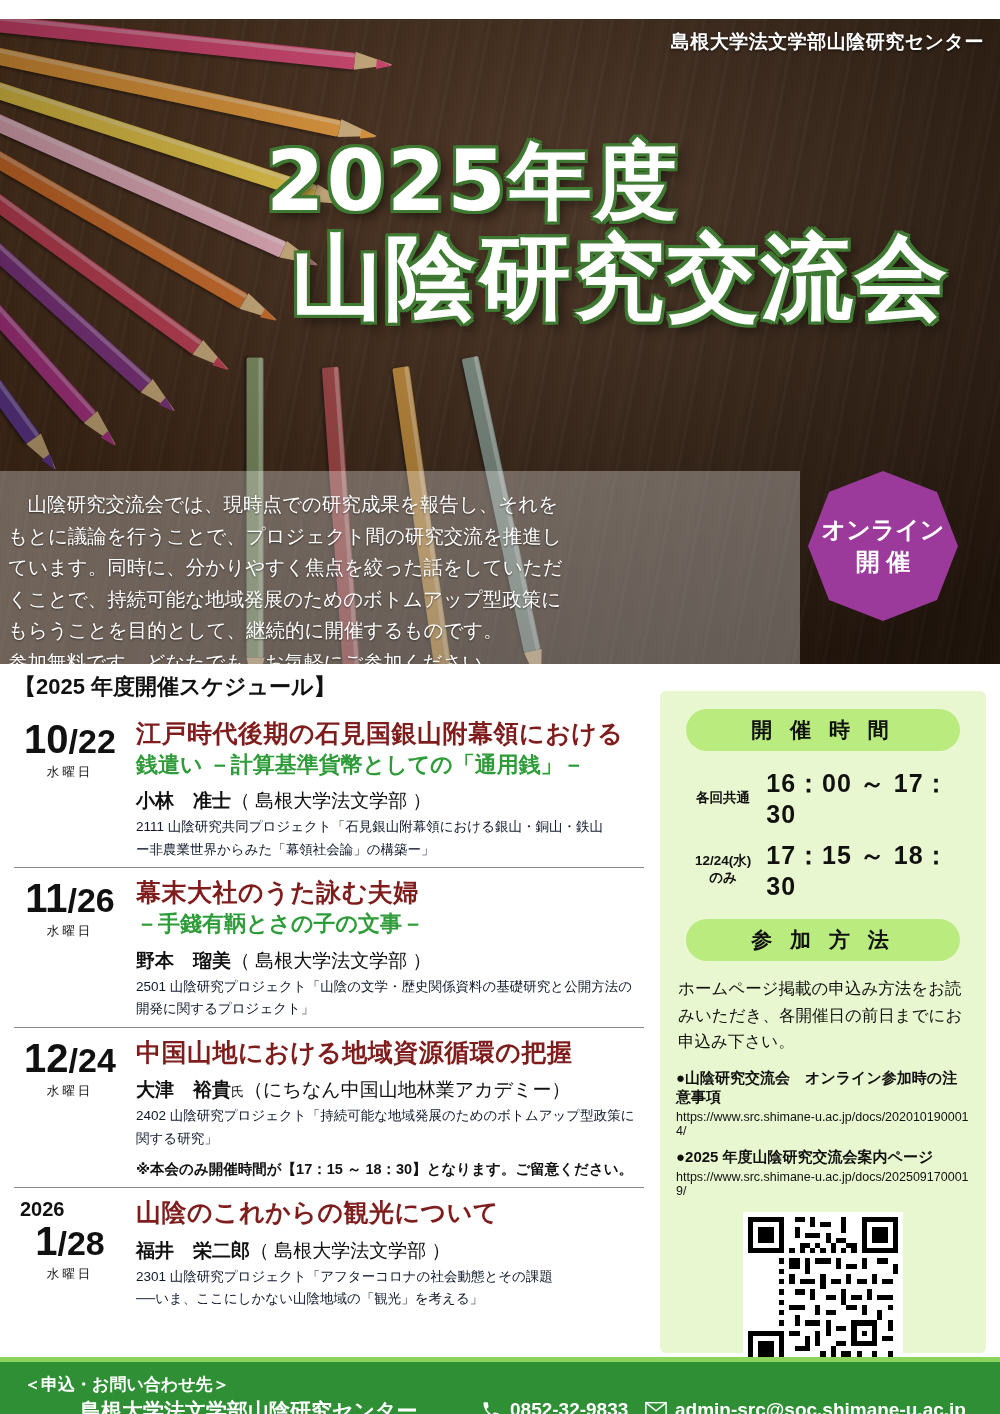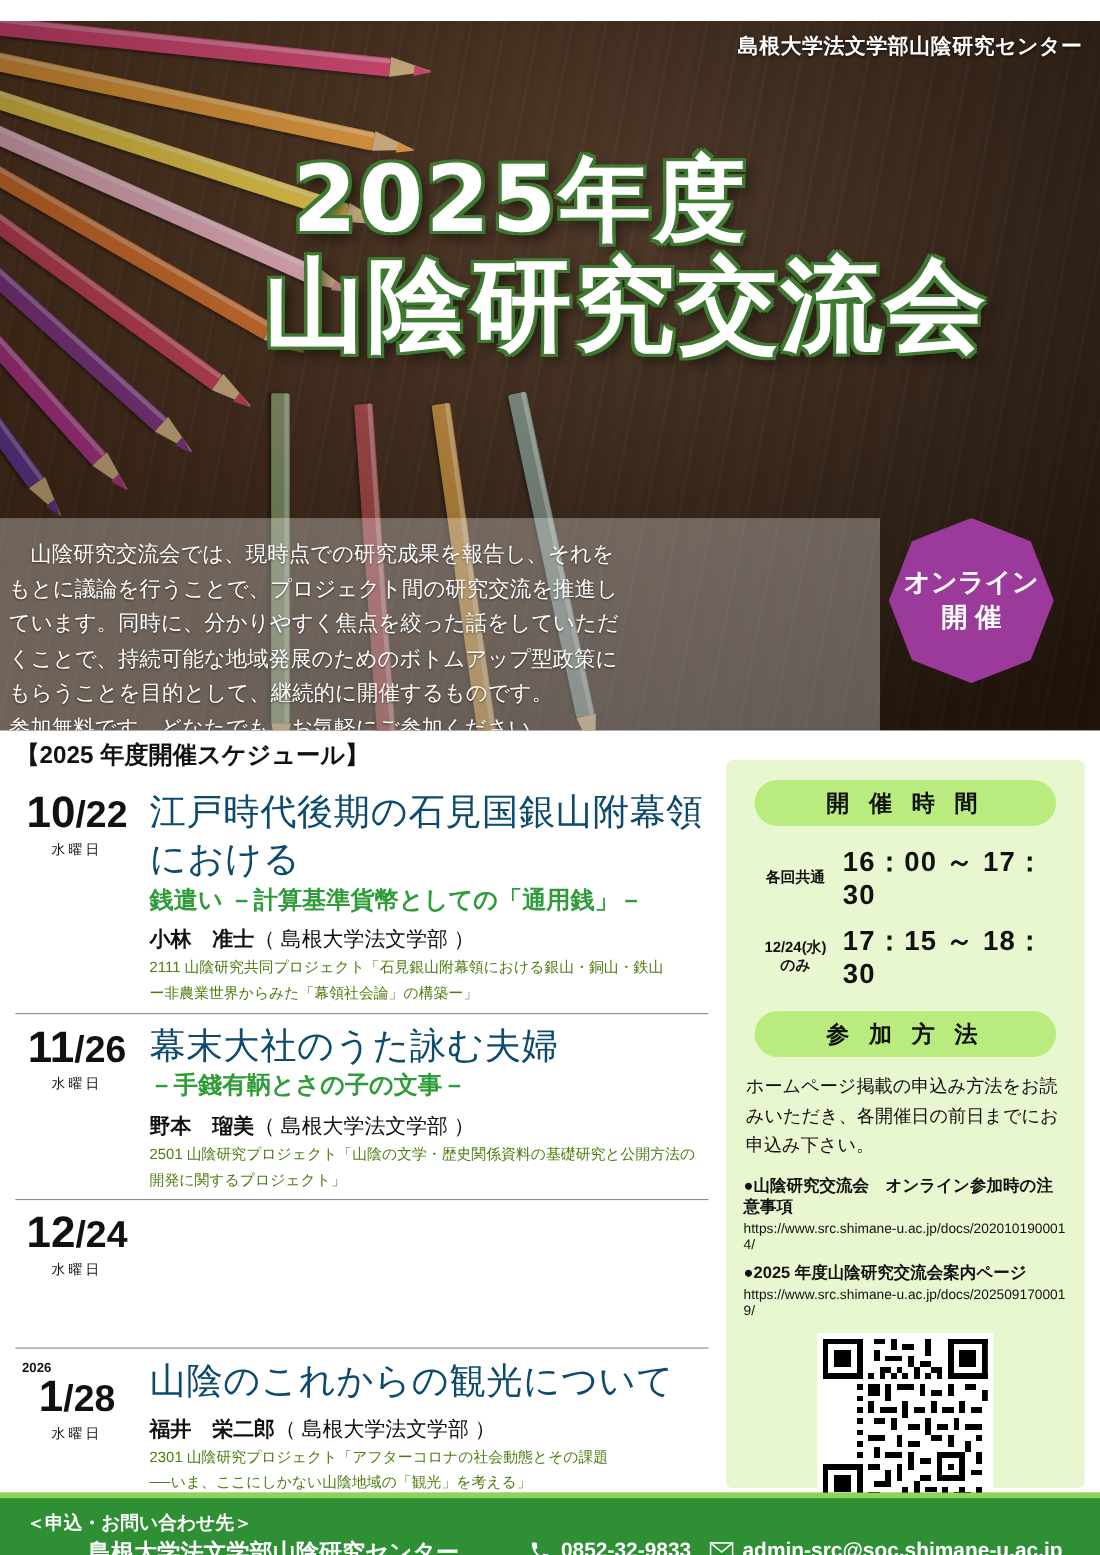--- a/index.html
+++ b/index.html
@@ -81,21 +81,21 @@
     font-weight:700;
     color:#ffffff;
     line-height:1.02;
     letter-spacing:2px;
     text-shadow:
        3px 0 0 #3f7a33, -3px 0 0 #3f7a33, 0 3px 0 #3f7a33, 0 -3px 0 #3f7a33,
        3px 3px 0 #3f7a33, -3px 3px 0 #3f7a33, 3px -3px 0 #3f7a33, -3px -3px 0 #3f7a33,
        6px 6px 12px rgba(0,0,0,.55);
   }
   .title-1{font-size:84px;margin-left:26px;}
-  .title-2{font-size:92px;margin-top:6px;}
+  .title-2{font-size:92px;margin-top:6px;text-align:center;}
 
   
   .desc{
     position:absolute;left:0;top:452px;width:800px;padding:18px 20px 18px 8px;
     background:rgba(255,255,255,.30);
     color:#ffffff;
     font-size:19.5px;line-height:1.62;
     text-shadow:0 1px 2px rgba(0,0,0,.55);
     box-sizing:border-box;
   }
@@ -120,36 +120,36 @@
     font-size:22px;font-weight:700;color:#111;
   }
 
   
   .events{position:absolute;left:14px;top:690px;width:630px;}
   .event{position:relative;padding:8px 0 8px 0;min-height:118px;}
   .event + .event{border-top:1px solid #8a8a8a;}
   .ev-date{
     position:absolute;left:0;top:10px;width:112px;text-align:center;color:#111;
   }
-  .ev-year{font-size:12px;font-weight:700;text-align:left;margin-left:6px;}
+  .ev-year{font-size:20px;font-weight:700;text-align:left;margin-left:6px;}
   .ev-md{font-weight:700;line-height:1;white-space:nowrap;}
   .ev-m{font-size:40px;}
   .ev-slash{font-size:34px;}
   .ev-d{font-size:34px;}
   .ev-dow{font-size:12.5px;letter-spacing:3px;margin-top:5px;}
   .ev-body{margin-left:122px;}
   .ev-title{
-    color:#0c4a6e;font-size:33px;font-weight:400;line-height:1.3;
+    color:#7f1d1d;font-size:25px;font-weight:700;line-height:1.3;
     letter-spacing:.5px;
   }
   .ev-sub{color:#2f9c3a;font-size:22px;font-weight:700;line-height:1.35;}
   .ev-speaker{font-size:19px;margin-top:9px;color:#111;}
   .ev-speaker .nm{font-weight:700;}
   .ev-speaker .small{font-size:13px;}
-  .ev-proj{font-size:13.5px;line-height:1.45;margin-top:3px;color:#4d7c0f;}
+  .ev-proj{font-size:13.5px;line-height:1.45;margin-top:3px;color:#0f172a;}
   .ev-note{font-size:14.5px;margin-top:12px;color:#111;font-weight:700;}
 
   
   .right{
     position:absolute;left:660px;top:672px;width:326px;height:662px;
     background:#e8f7cf;border-radius:6px;
     box-sizing:border-box;padding:14px 16px;
   }
   .pill{
     background:#b9eb7e;border-radius:22px;height:42px;
@@ -321,20 +321,29 @@
         <div class="ev-proj">開発に関するプロジェクト」</div>
       </div>
     </div>
 
     <div class="event">
       <div class="ev-date">
         <div class="ev-md">
           <span class="ev-m">12</span><span class="ev-slash">/</span><span class="ev-d">24</span>
         </div>
         <div class="ev-dow">水曜日</div>
+      </div>
+      <div class="ev-body">
+        <div class="ev-title">中国山地における地域資源循環の把握</div>
+        <div class="ev-speaker">
+          <span class="nm">大津　裕貴</span><span class="small">氏</span><span>（にちなん中国山地林業アカデミー）</span>
+        </div>
+        <div class="ev-proj">2402 山陰研究プロジェクト「持続可能な地域発展のためのボトムアップ型政策に</div>
+        <div class="ev-proj">関する研究」</div>
+        <div class="ev-note">※本会のみ開催時間が【17：15 ～ 18：30】となります。ご留意ください。</div>
       </div>
     </div>
 
     <div class="event">
       <div class="ev-date">
         <div class="ev-year">2026</div>
         <div class="ev-md">
           <span class="ev-m">1</span><span class="ev-slash">/</span><span class="ev-d">28</span>
         </div>
         <div class="ev-dow">水曜日</div>

